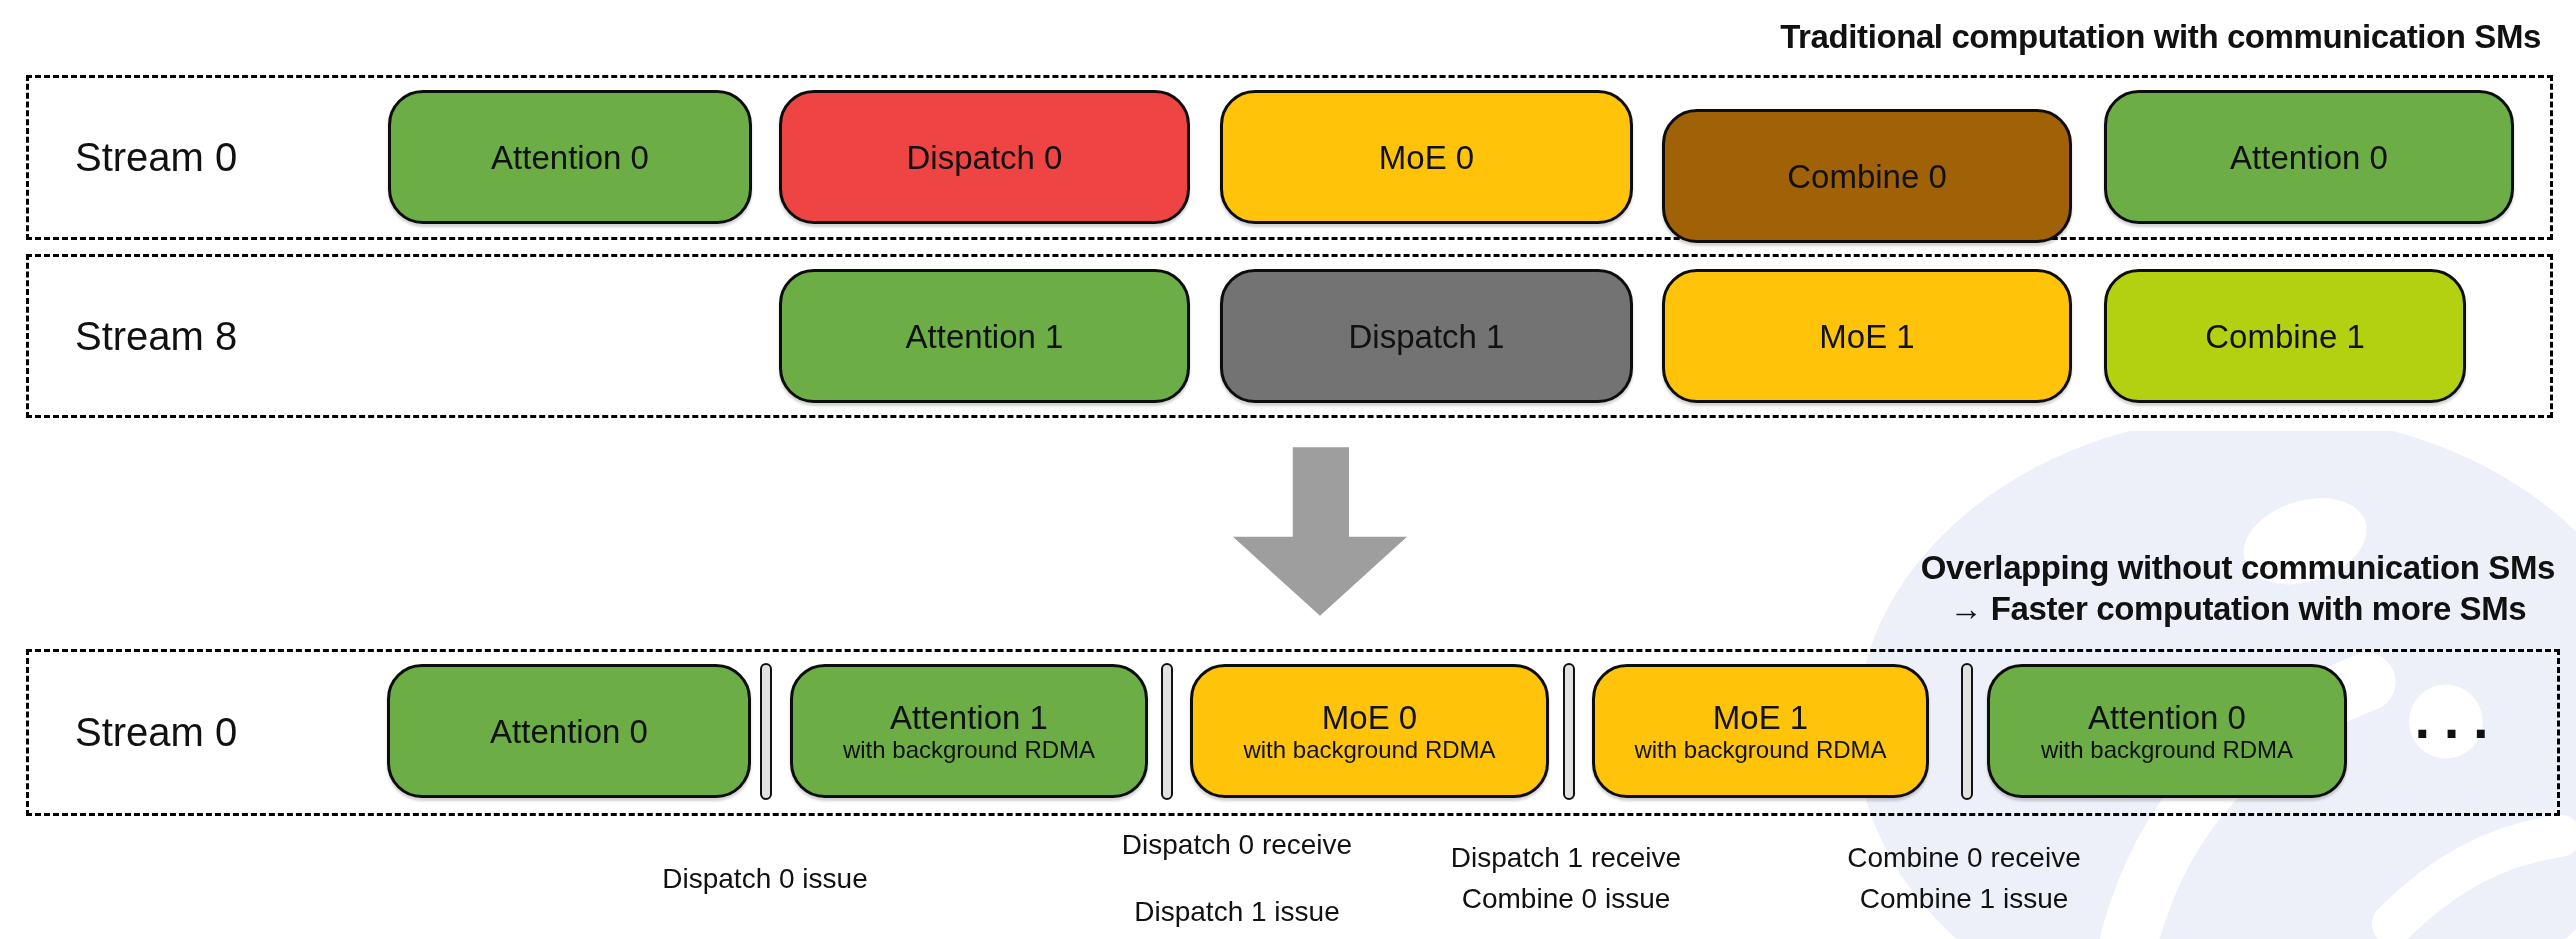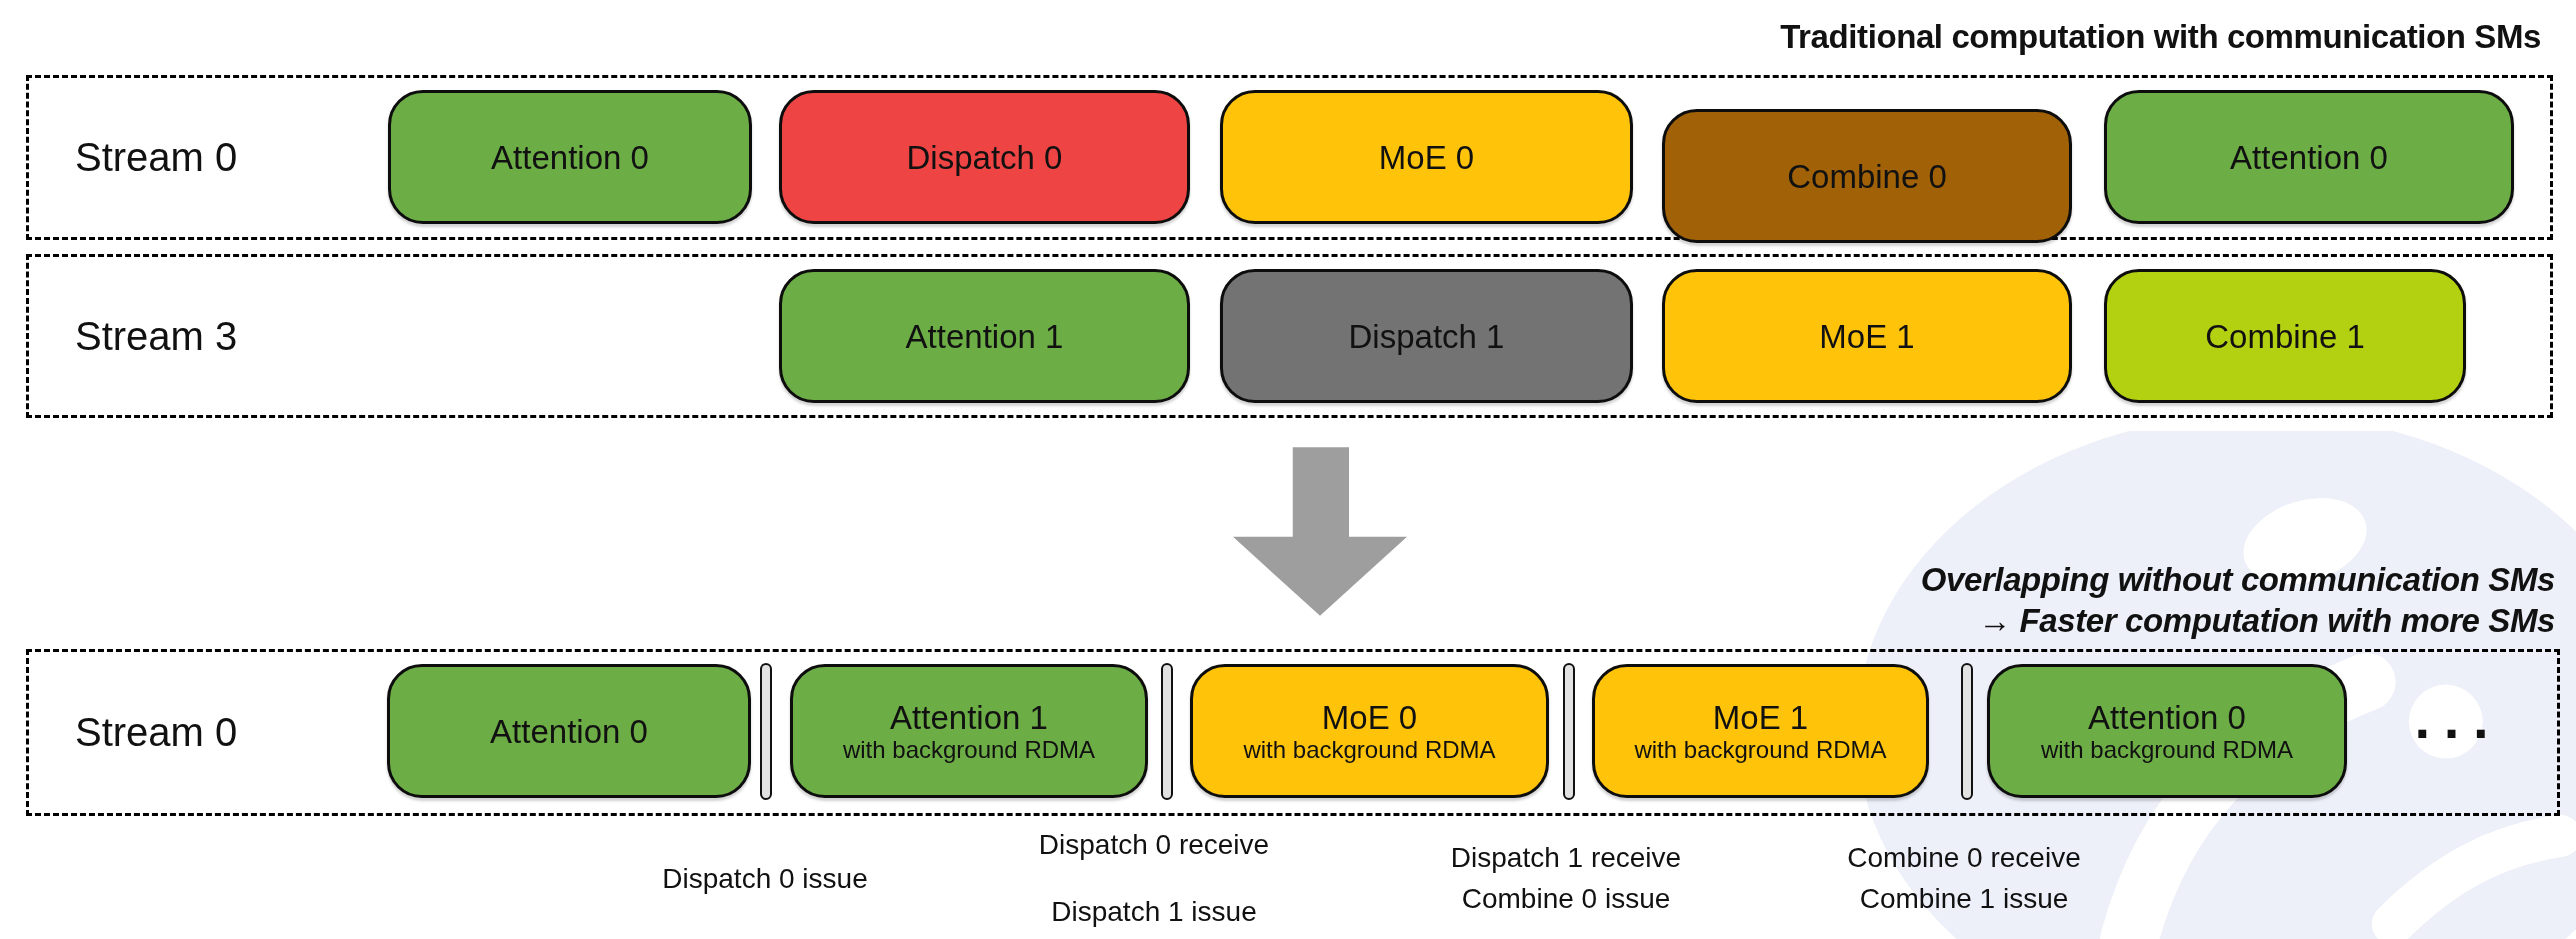--- a/index.html
+++ b/index.html
@@ -9,21 +9,21 @@
     font-family:"Liberation Sans", sans-serif;
   }
   #watermark { position:absolute; left:1830px; top:431px; width:746px; height:509px; z-index:0; }
   .content { position:absolute; inset:0; z-index:1; }
 
   .fig-title {
     position:absolute; font-weight:bold; font-size:33px; letter-spacing:-0.4px;
     line-height:41px; white-space:nowrap;
   }
   #title-top { top:16px; right:35px; }
-  #title-bottom { top:559px; right:21px; text-align:right;font-style:italic; }
+  #title-bottom { top:547px; right:21px; text-align:center; }
 
   .dashed-box {
     position:absolute; border:3.5px dashed #000; box-sizing:border-box;
     background:transparent;
   }
   #box-top1   { left:26px; top:75px;  width:2527px; height:165px; }
   #box-top2   { left:26px; top:254px; width:2527px; height:164px; }
   #box-bottom { left:26px; top:649px; width:2534px; height:167px; }
 
   .stream-label {
@@ -76,21 +76,21 @@
 
   #arrow { position:absolute; left:1233px; top:447px; }
 
   .annotation {
     position:absolute; top:836px; height:84px; width:493px;
     transform:translateX(-50%);
     display:flex; flex-direction:column; justify-content:center;
     text-align:center; font-size:28px; line-height:41px; white-space:nowrap;
   }
   #an0 { left:765px; }
-  #an1 { left:1154px;gap:26px; }
+  #an1 { left:1237px;gap:26px; }
   #an2 { left:1566px; }
   #an3 { left:1964px; }
 </style>
 </head>
 <body>
 
 <svg id="watermark" viewBox="0 0 848 578" aria-hidden="true">
   <ellipse cx="490" cy="340" rx="460" ry="360" fill="#edf0f9"></ellipse>
   <path d="M 340 578 C 380 430 470 340 610 285" stroke="#ffffff" stroke-width="66" fill="none" stroke-linecap="round"></path>
   <ellipse cx="540" cy="125" rx="72" ry="46" fill="#ffffff" transform="rotate(-18 540 125)"></ellipse>
@@ -115,21 +115,21 @@
     </div>
     <div id="t1-b3" class="block" style="background: #a16207; margin-top: 19px;">
       <span class="bl">Combine 0</span>
     </div>
     <div id="t1-b4" class="block" style="background: rgb(108, 173, 70);">
       <span class="bl">Attention 0</span>
     </div>
   </div>
 
   <div id="box-top2" class="dashed-box">
-    <div class="stream-label">Stream 3</div>
+    <div class="stream-label">Stream 8</div>
     <div id="t2-b0" class="block" style="background: rgb(108, 173, 70);">
       <span class="bl">Attention 1</span>
     </div>
     <div id="t2-b1" class="block" style="background: #737373;">
       <span class="bl">Dispatch 1</span>
     </div>
     <div id="t2-b2" class="block" style="background: rgb(255, 196, 9);">
       <span class="bl">MoE 1</span>
     </div>
     <div id="t2-b3" class="block" style="background: rgb(179, 209, 17);">

